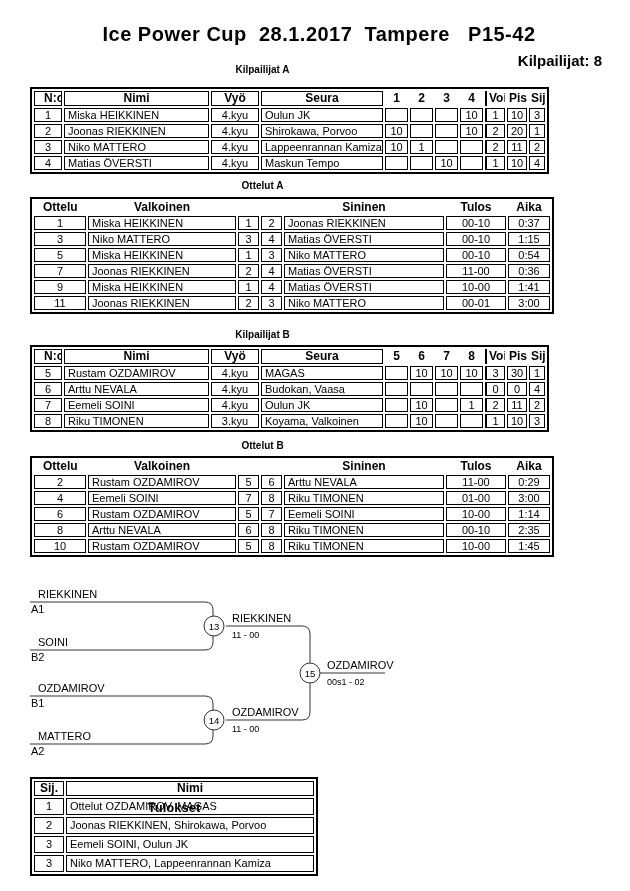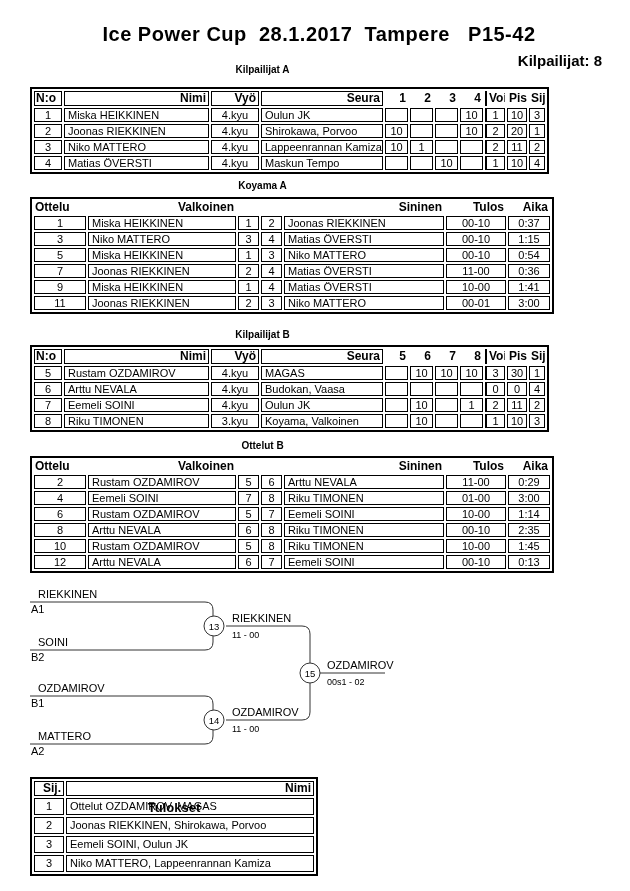--- a/index.html
+++ b/index.html
@@ -17,25 +17,25 @@
   .sec{left:0;width:525px;text-align:center;font-size:10px;font-weight:bold;}
   .sec-tulokset{left:28px;width:292px;text-align:center;font-size:13px;font-weight:bold;}
 
   table.tbl{
     position:absolute;left:30px;
     border-collapse:separate;border-spacing:2px;
     border:2px solid #000;table-layout:fixed;
   }
   .tbl th{
     font-size:12px;font-weight:bold;height:13px;line-height:13px;
-    padding:0 2px;overflow:hidden;white-space:nowrap;text-align:right;
+    padding:0 2px;overflow:hidden;white-space:nowrap;text-align:center;
     border:none;
   }
   .tbl th.b{border:1px solid #000;}
-  .tbl th.hl{text-align:left;padding-left:1px;}
+  .tbl th.hl{text-align:left;padding-left:9px;}
   .tbl th.thickL{border-left:2px solid #000;}
   .tbl td{
     font-size:11px;height:12px;line-height:12px;
     border:1px solid #000;padding:0 3px;overflow:hidden;white-space:nowrap;
   }
   .tbl-tulokset td{height:15px;line-height:15px;}
   td.c{text-align:center;padding:0 1px;}
   td.l{text-align:left;}
   td.G{text-align:center;border-left-width:2px;padding:0 1px;}
 
@@ -130,21 +130,21 @@
         <td class="c"></td>
         <td class="c">10</td>
         <td class="c"></td>
         <td class="G">1</td>
         <td class="c">10</td>
         <td class="c">4</td>
       </tr>
     </tbody>
 </table>
 
-<div class="abs sec" style="top:180px;">Koyama A</div>
+<div class="abs sec" style="top:180px;">Ottelut A</div>
 <table class="tbl" style="top:197px;width:524px;">
   <colgroup>
     <col style="width:52px">
       <col style="width:148px">
       <col style="width:21px">
       <col style="width:21px">
     <col style="width:160px">
       <col style="width:60px">
       <col style="width:42px">
   </colgroup>
@@ -364,29 +364,20 @@
       </tr>
       <tr>
         <td class="c">10</td>
         <td class="l">Rustam OZDAMIROV</td>
         <td class="c">5</td>
         <td class="c">8</td>
         <td class="l">Riku TIMONEN</td>
         <td class="c">10-00</td>
         <td class="c">1:45</td>
       </tr>
-      <tr>
-        <td class="c">12</td>
-        <td class="l">Arttu NEVALA</td>
-        <td class="c">6</td>
-        <td class="c">7</td>
-        <td class="l">Eemeli SOINI</td>
-        <td class="c">00-10</td>
-        <td class="c">0:13</td>
-      </tr>
     </tbody>
 </table>
 
 <svg class="abs" style="top:575px;left:0;" width="420" height="195" viewBox="0 0 420 195">
   <g fill="none" stroke="#333" stroke-width="1">
     <path d="M30 27 H205 Q213 27 213 35 V67 Q213 75 205 75 H30"></path>
     <path d="M30 121 H205 Q213 121 213 129 V161 Q213 169 205 169 H30"></path>
     <path d="M226 51 H302 Q310 51 310 59 V137 Q310 145 302 145 H226"></path>
     <path d="M320 98 H385"></path>
   </g>

